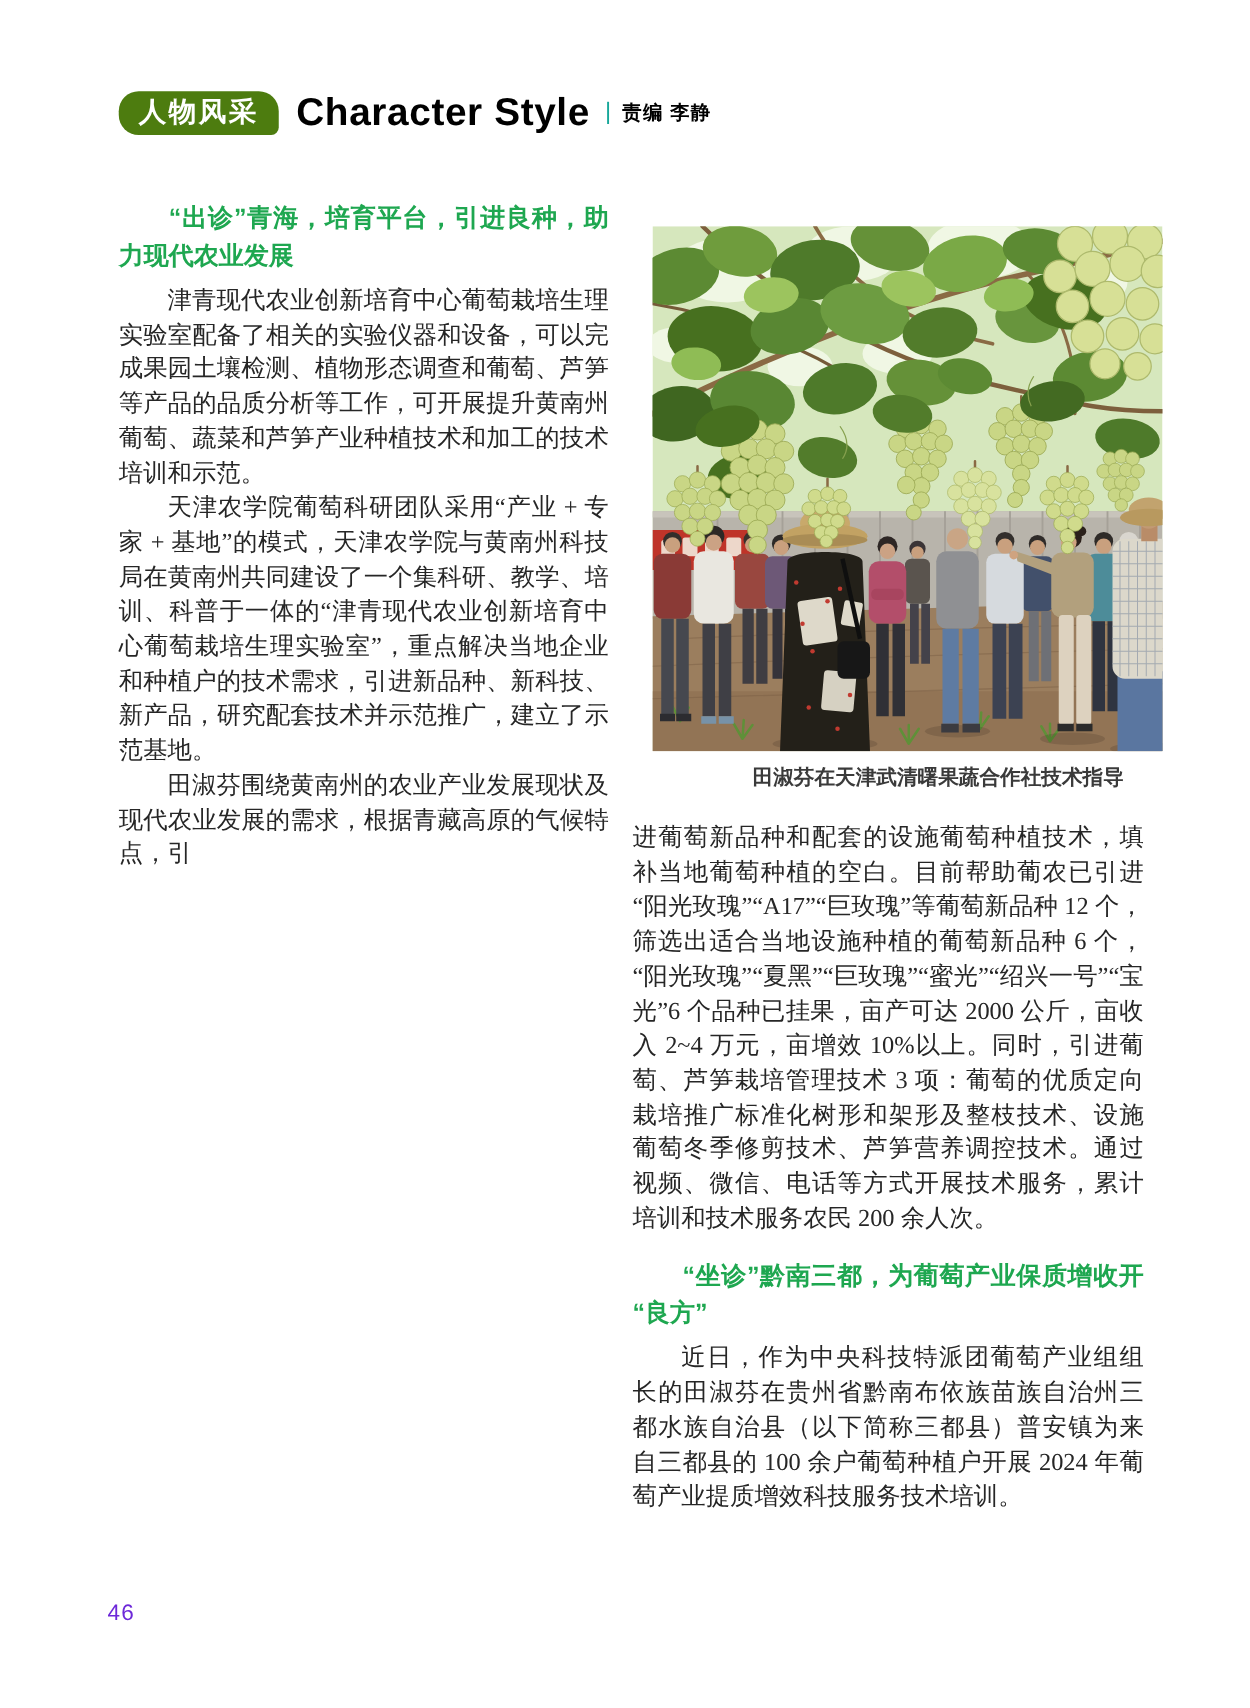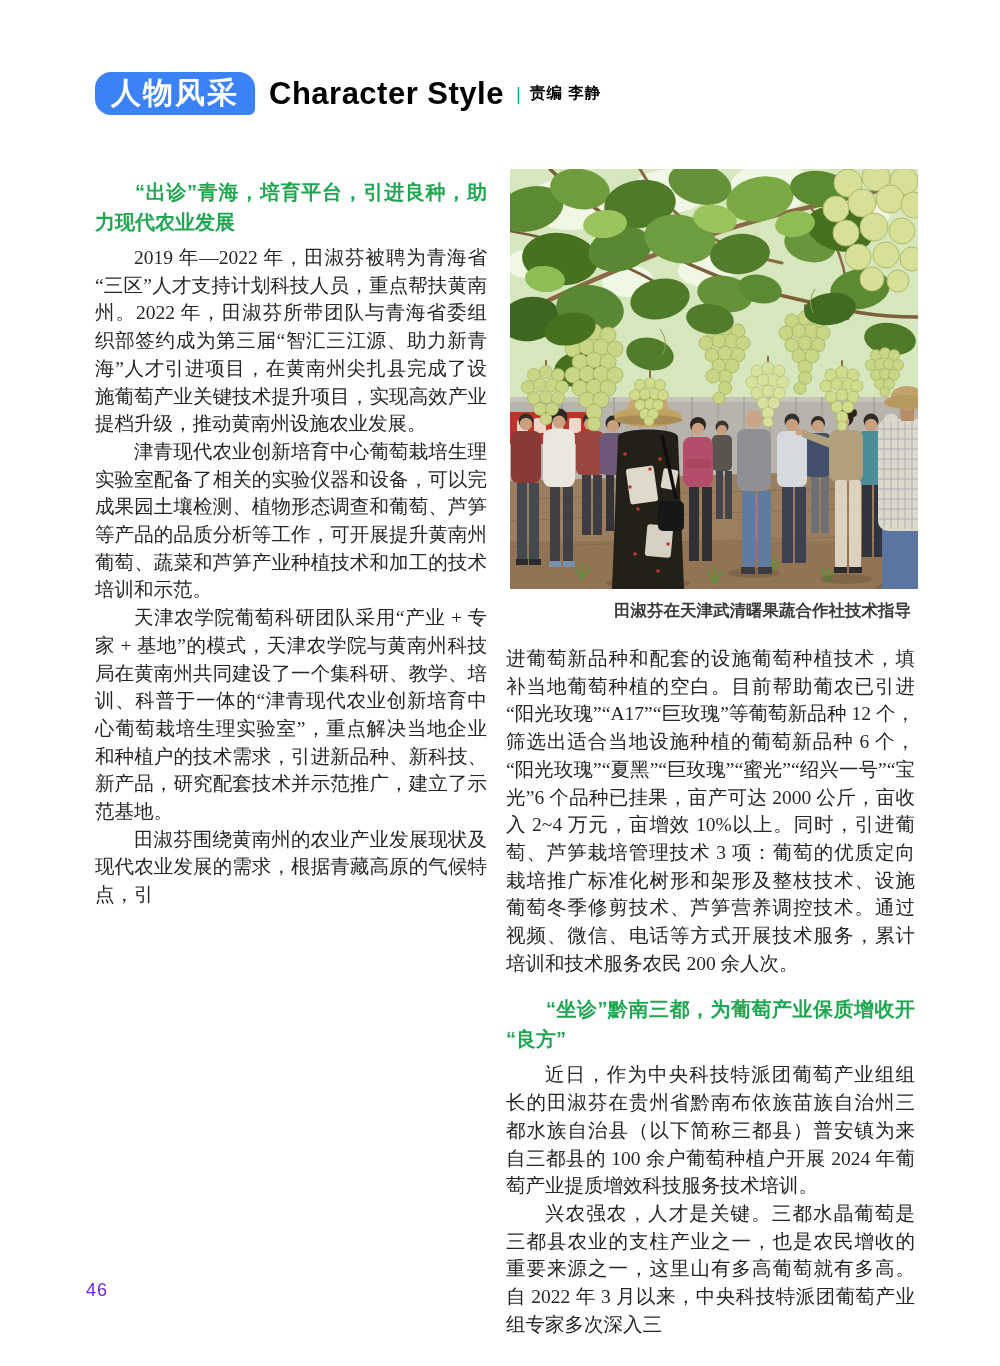--- a/index.html
+++ b/index.html
@@ -5,45 +5,45 @@
   html,body{margin:0;padding:0;}
   body{
     width:1000px;height:1366px;background:#ffffff;position:relative;
     font-family:"Liberation Serif","DejaVu Serif",serif;color:#262626;
     -webkit-font-smoothing:antialiased;
   }
   .page{position:absolute;inset:0;overflow:hidden;}
   
   .header{position:absolute;left:95px;top:72px;display:flex;align-items:center;}
   .badge{
-    background:#3b82f6;color:#fff;font-family:"Liberation Sans","DejaVu Sans",sans-serif;
-    font-weight:bold;font-size:30px;line-height:1;padding:6px 16px 7px;
+    background:#4d7c0f;color:#fff;font-family:"Liberation Sans","DejaVu Sans",sans-serif;
+    font-weight:bold;font-size:22px;line-height:1;padding:6px 16px 7px;
     border-radius:16px 16px 6px 16px;letter-spacing:2px;
   }
   .title-en{
     color:#000000;font-family:"Liberation Sans","DejaVu Sans",sans-serif;
     font-size:31px;margin-left:14px;letter-spacing:.5px;font-weight:700;
   }
   .sep{color:#17a79a;font-family:"Liberation Sans","DejaVu Sans",sans-serif;
     font-size:19px;margin:0 9px 0 12px;font-weight:300;}
   .editor{font-family:"Liberation Sans","DejaVu Sans",sans-serif;
     font-size:15.5px;color:#000000;font-weight:bold;letter-spacing:1px;}
   
   .col{position:absolute;font-size:19.5px;line-height:27.7px;text-align:justify;}
   .col-left{left:95px;top:158px;width:392px;}
   .col-right{left:506px;top:165px;width:409px;}
   p.body{margin:0;text-indent:2em;}
   p.cont{text-indent:0;}
   h3.green{
     font-family:"Liberation Sans","DejaVu Sans",sans-serif;color:#1ea750;
-    font-size:20px;line-height:30px;font-weight:bold;margin:19px 0 7px;
+    font-size:20px;line-height:30px;font-weight:bold;margin:2px 0 7px;
     text-indent:2em;text-align:justify;
   }
   .col-right h3.green{margin-top:17px;}
-  figure{margin:4px;}
+  figure{margin:16px;}
   figure svg{display:block;}
   figcaption{
     text-align:right;font-family:"Liberation Sans","DejaVu Sans",sans-serif;
     font-weight:bold;font-size:16.5px;color:#3a3a3a;margin-top:10px;line-height:22px;
   }
   .right-text{margin-top:24px;}
   .page-num{
     position:absolute;left:86px;top:1280px;
     font-family:"Liberation Sans","DejaVu Sans",sans-serif;
     font-size:18px;color:#6d28d9;letter-spacing:1px;
@@ -56,21 +56,20 @@
 
   <header class="header">
     <span class="badge">人物风采</span>
     <span class="title-en">Character Style</span>
     <span class="sep">|</span>
     <span class="editor">责编 李静</span>
   </header>
 
   <main class="col col-left">
     <h3 class="green">“出诊”青海，培育平台，引进良种，助力现代农业发展</h3>
-    <p class="body">2019 年—2022 年，田淑芬被聘为青海省“三区”人才支持计划科技人员，重点帮扶黄南州。2022 年，田淑芬所带团队与青海省委组织部签约成为第三届“智汇三江源、助力新青海”人才引进项目，在黄南州尖扎县完成了设施葡萄产业关键技术提升项目，实现高效产业提档升级，推动黄南州设施农业发展。</p>
     <p class="body">津青现代农业创新培育中心葡萄栽培生理实验室配备了相关的实验仪器和设备，可以完成果园土壤检测、植物形态调查和葡萄、芦笋等产品的品质分析等工作，可开展提升黄南州葡萄、蔬菜和芦笋产业种植技术和加工的技术培训和示范。</p>
     <p class="body">天津农学院葡萄科研团队采用“产业 + 专家 + 基地”的模式，天津农学院与黄南州科技局在黄南州共同建设了一个集科研、教学、培训、科普于一体的“津青现代农业创新培育中心葡萄栽培生理实验室”，重点解决当地企业和种植户的技术需求，引进新品种、新科技、新产品，研究配套技术并示范推广，建立了示范基地。</p>
     <p class="body">田淑芬围绕黄南州的农业产业发展现状及现代农业发展的需求，根据青藏高原的气候特点，引</p>
   </main>
 
   <aside class="col col-right">
     <figure>
       <svg width="408" height="420" viewBox="0 0 408 420" role="img" aria-label="田淑芬在天津武清曙果蔬合作社技术指导">
 
         <rect width="408" height="420" fill="#d6e7bd"></rect>
@@ -461,18 +460,17 @@
           <path d="M150,160 q10,14 2,26 M305,120 q-8,12 -2,24" stroke="#86a04e" stroke-width="1" fill="none"></path>
         </g>
       </svg>
       <figcaption>田淑芬在天津武清曙果蔬合作社技术指导</figcaption>
     </figure>
 
     <div class="right-text">
       <p class="body cont">进葡萄新品种和配套的设施葡萄种植技术，填补当地葡萄种植的空白。目前帮助葡农已引进“阳光玫瑰”“A17”“巨玫瑰”等葡萄新品种 12 个，筛选出适合当地设施种植的葡萄新品种 6 个，“阳光玫瑰”“夏黑”“巨玫瑰”“蜜光”“绍兴一号”“宝光”6 个品种已挂果，亩产可达 2000 公斤，亩收入 2~4 万元，亩增效 10%以上。同时，引进葡萄、芦笋栽培管理技术 3 项：葡萄的优质定向栽培推广标准化树形和架形及整枝技术、设施葡萄冬季修剪技术、芦笋营养调控技术。通过视频、微信、电话等方式开展技术服务，累计培训和技术服务农民 200 余人次。</p>
       <h3 class="green">“坐诊”黔南三都，为葡萄产业保质增收开“良方”</h3>
       <p class="body">近日，作为中央科技特派团葡萄产业组组长的田淑芬在贵州省黔南布依族苗族自治州三都水族自治县（以下简称三都县）普安镇为来自三都县的 100 余户葡萄种植户开展 2024 年葡萄产业提质增效科技服务技术培训。</p>
-      <p class="body">兴农强农，人才是关键。三都水晶葡萄是三都县农业的支柱产业之一，也是农民增收的重要来源之一，这里山有多高葡萄就有多高。自 2022 年 3 月以来，中央科技特派团葡萄产业组专家多次深入三</p>
     </div>
   </aside>
 
   <div class="page-num">46</div>
 </div>
 
 </body></html>

